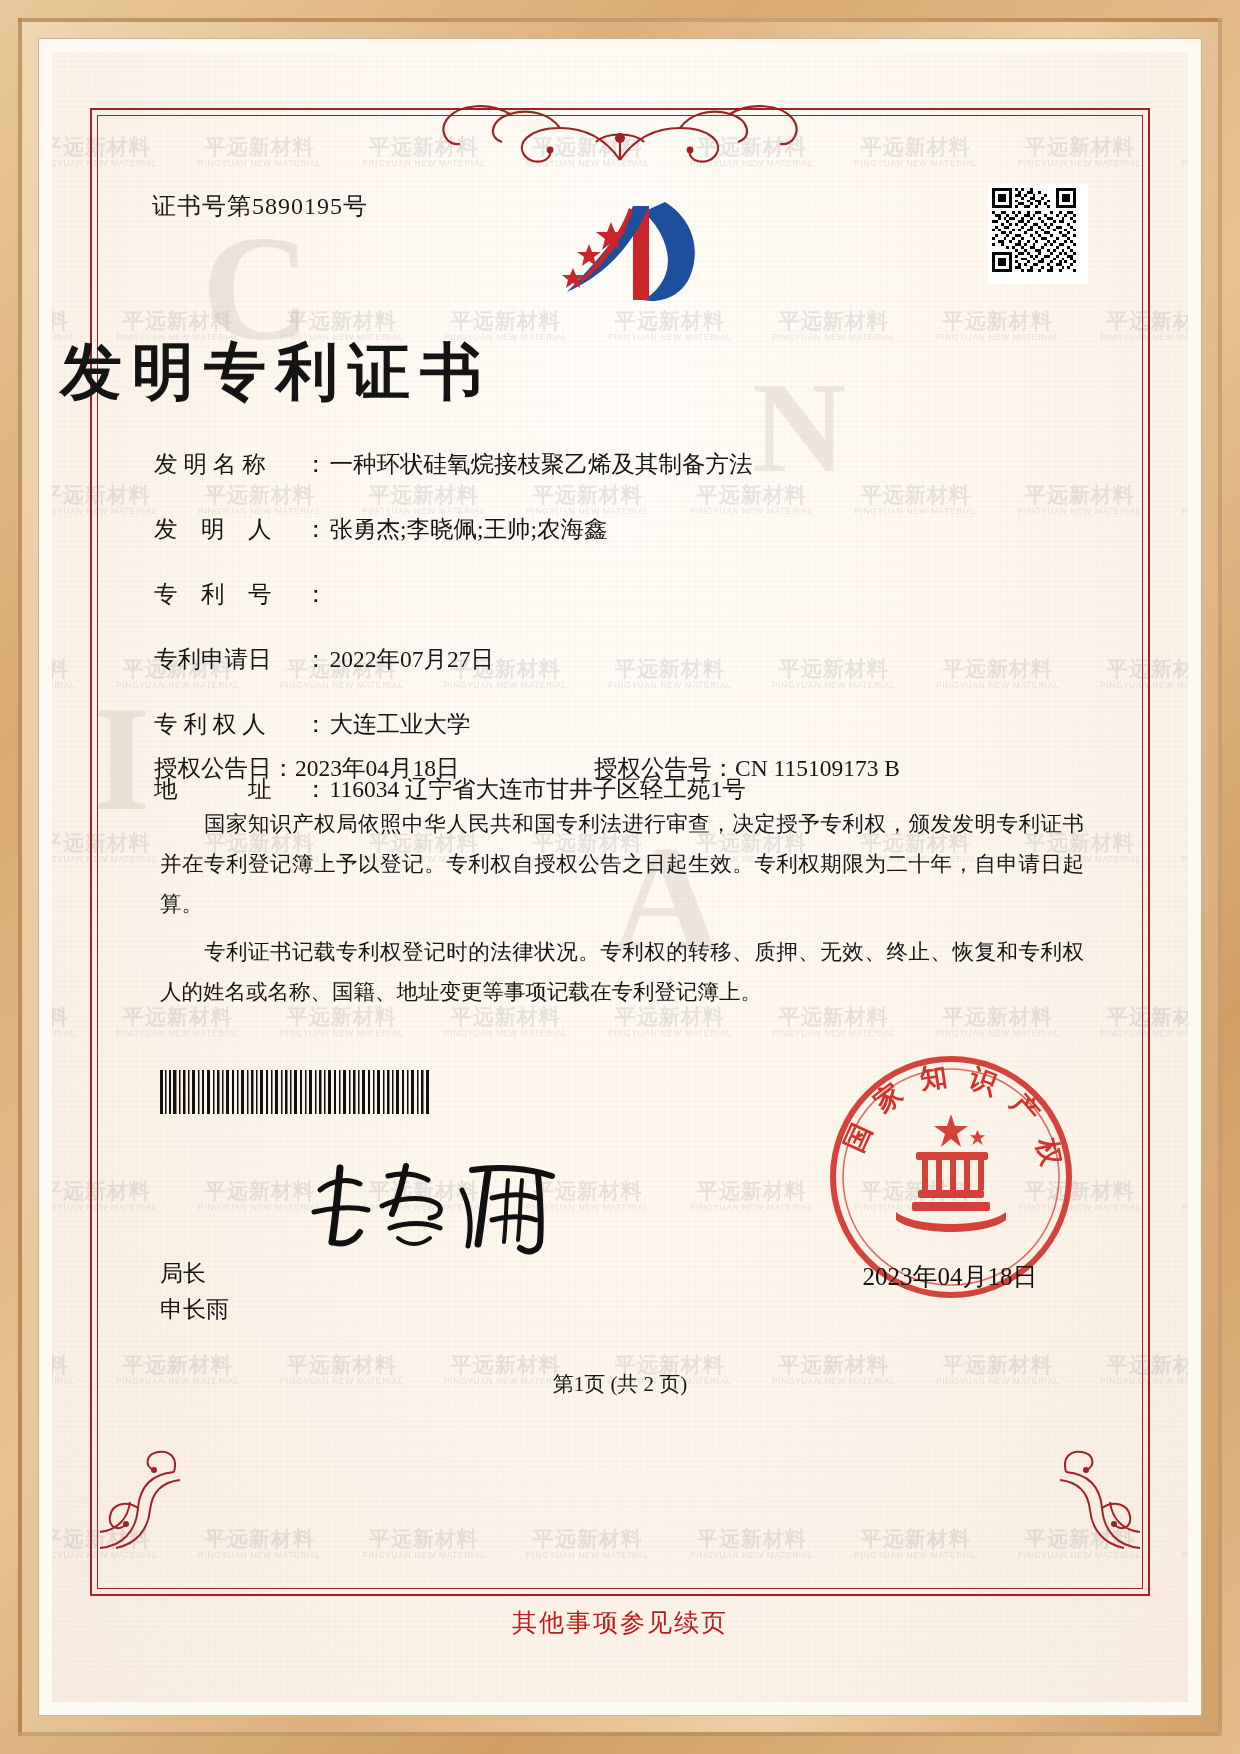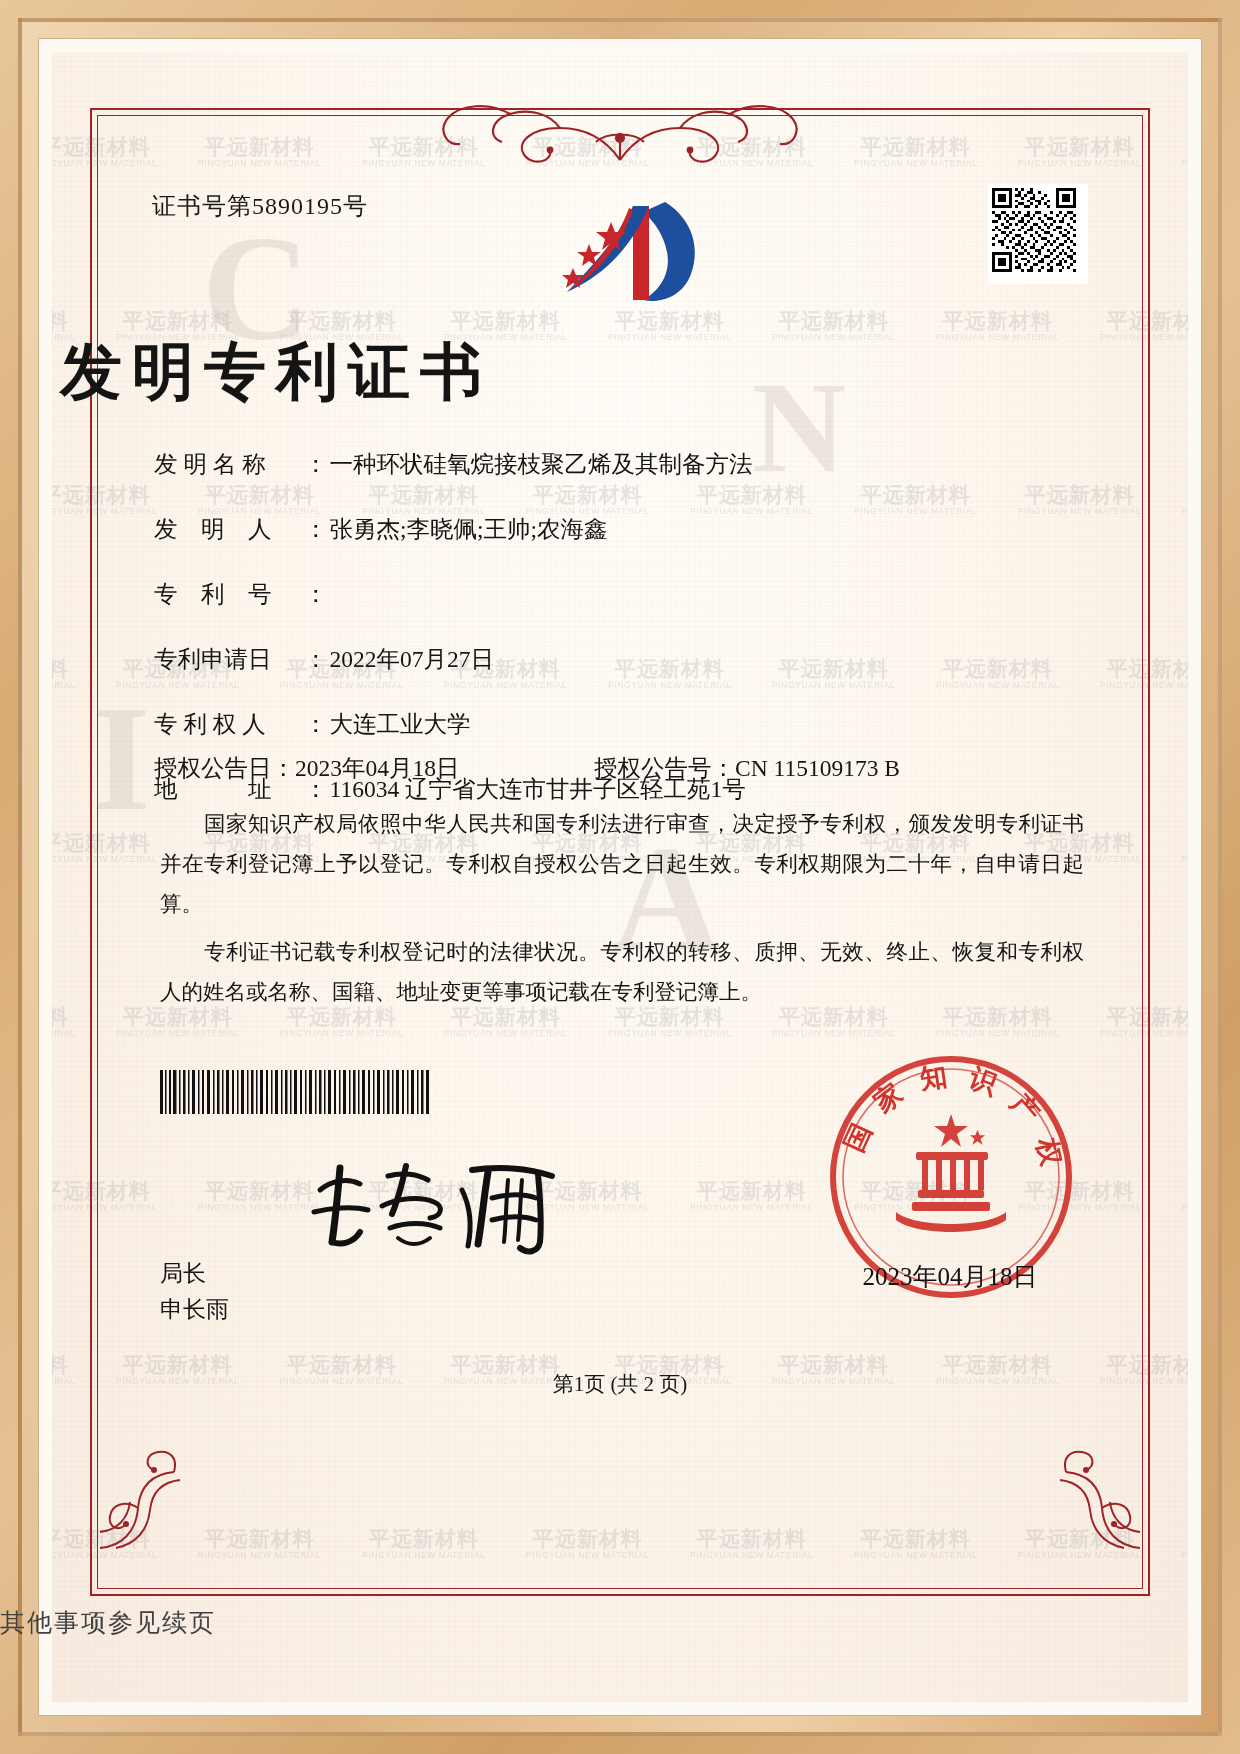--- a/index.html
+++ b/index.html
@@ -267,23 +267,24 @@
     top: 1318px;
     text-align: center;
     font-size: 21px;
     color: #171717;
   }
 
   .footer-note {
     position: absolute;
     left: 0; right: 0;
     top: 1400px;
+    text-align: center;
     font-size: 25px;
     letter-spacing: 2px;
-    color: #404040;
+    color: #b91c1c;
   }
 </style>
 </head>
 <body>
 
 <div class="frame-outer"></div>
 <div class="frame-inner-bevel"></div>
 <div class="frame-mat"></div>
 
 <div class="paper">

